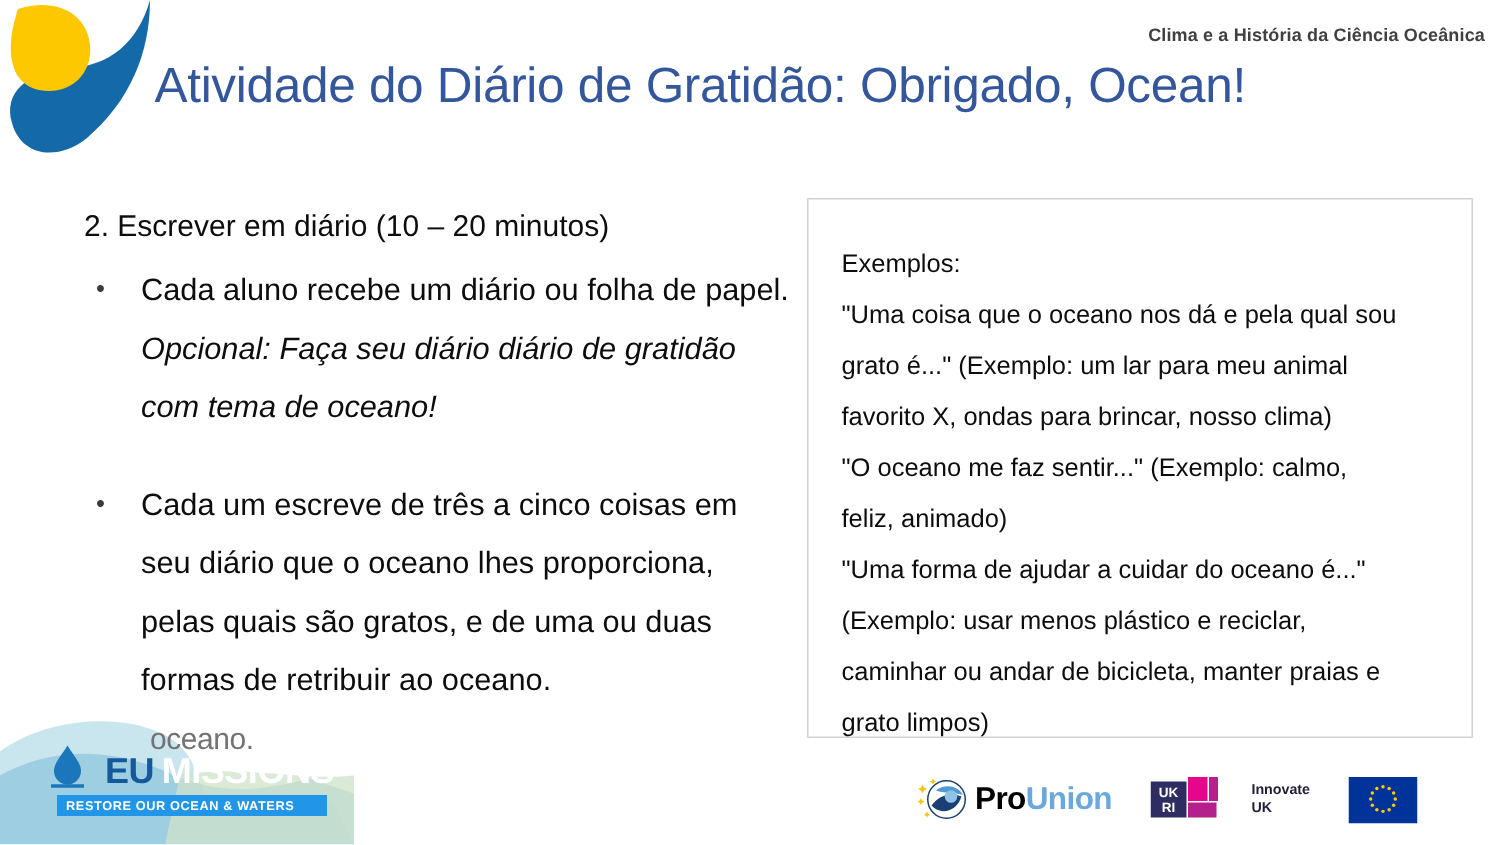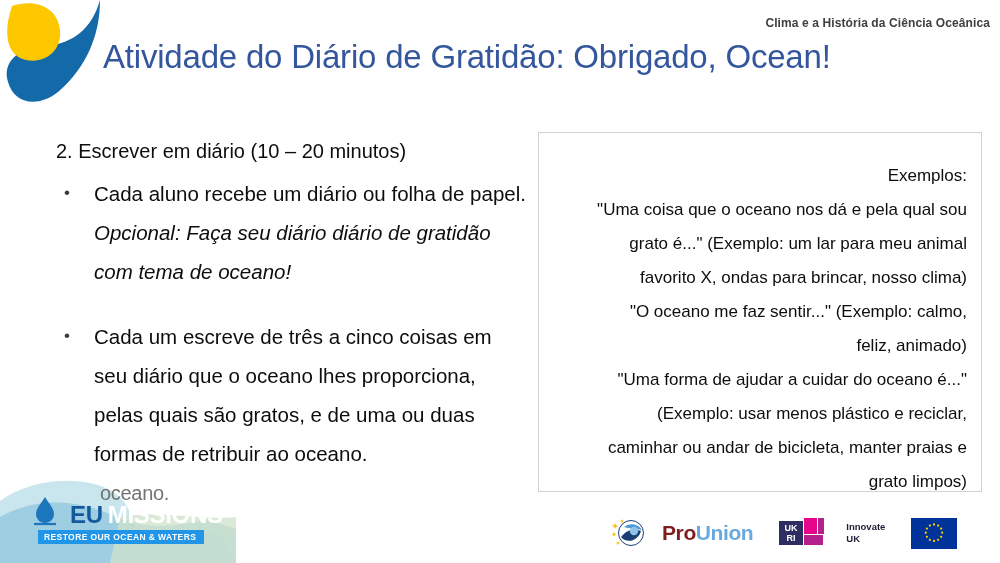--- a/index.html
+++ b/index.html
@@ -92,21 +92,20 @@
     left: 538px;
     top: 132px;
     width: 444px;
     height: 360px;
     border: 1px solid #d2d2d2;
     background: #ffffff;
     box-sizing: border-box;
   }
   .examples-inner {
     padding: 26px 14px 0 22px;
-    text-align: right;
   }
   .examples-line {
     font-size: 17px;
     line-height: 34px;
     color: #0d0d0d;
   }
 
   
   .eumissions {
     position: absolute;
@@ -157,21 +156,21 @@
   }
   .eum-tagline {
     position: absolute;
     left: 24px;
     bottom: 8px;
     background: #2196e8;
     color: #ffffff;
     font-size: 8.5px;
     font-weight: bold;
     letter-spacing: 0.4px;
-    padding: 2px 8px 2px 6px;
+    padding: 2px 22px 2px 6px;
     white-space: nowrap;
   }
   .eum-drop {
     position: absolute;
     left: 18px;
     bottom: 26px;
     width: 26px;
     height: 30px;
   }
 
@@ -186,21 +185,21 @@
     gap: 26px;
   }
   .logo-group { display: flex; align-items: center; }
 
   .probleu-text {
     font-size: 21px;
     font-weight: bold;
     letter-spacing: -0.4px;
     margin-left: 4px;
   }
-  .probleu-pro { color: #7f1d1d; margin-left: 12px; }
+  .probleu-pro { color: #000000; }
   .probleu-bleu { color: #6aa9dd; }
 
   .ukri-text {
     font-size: 9.5px;
     font-weight: bold;
     line-height: 12px;
     color: #221c35;
     margin-left: 7px;
   }
 

